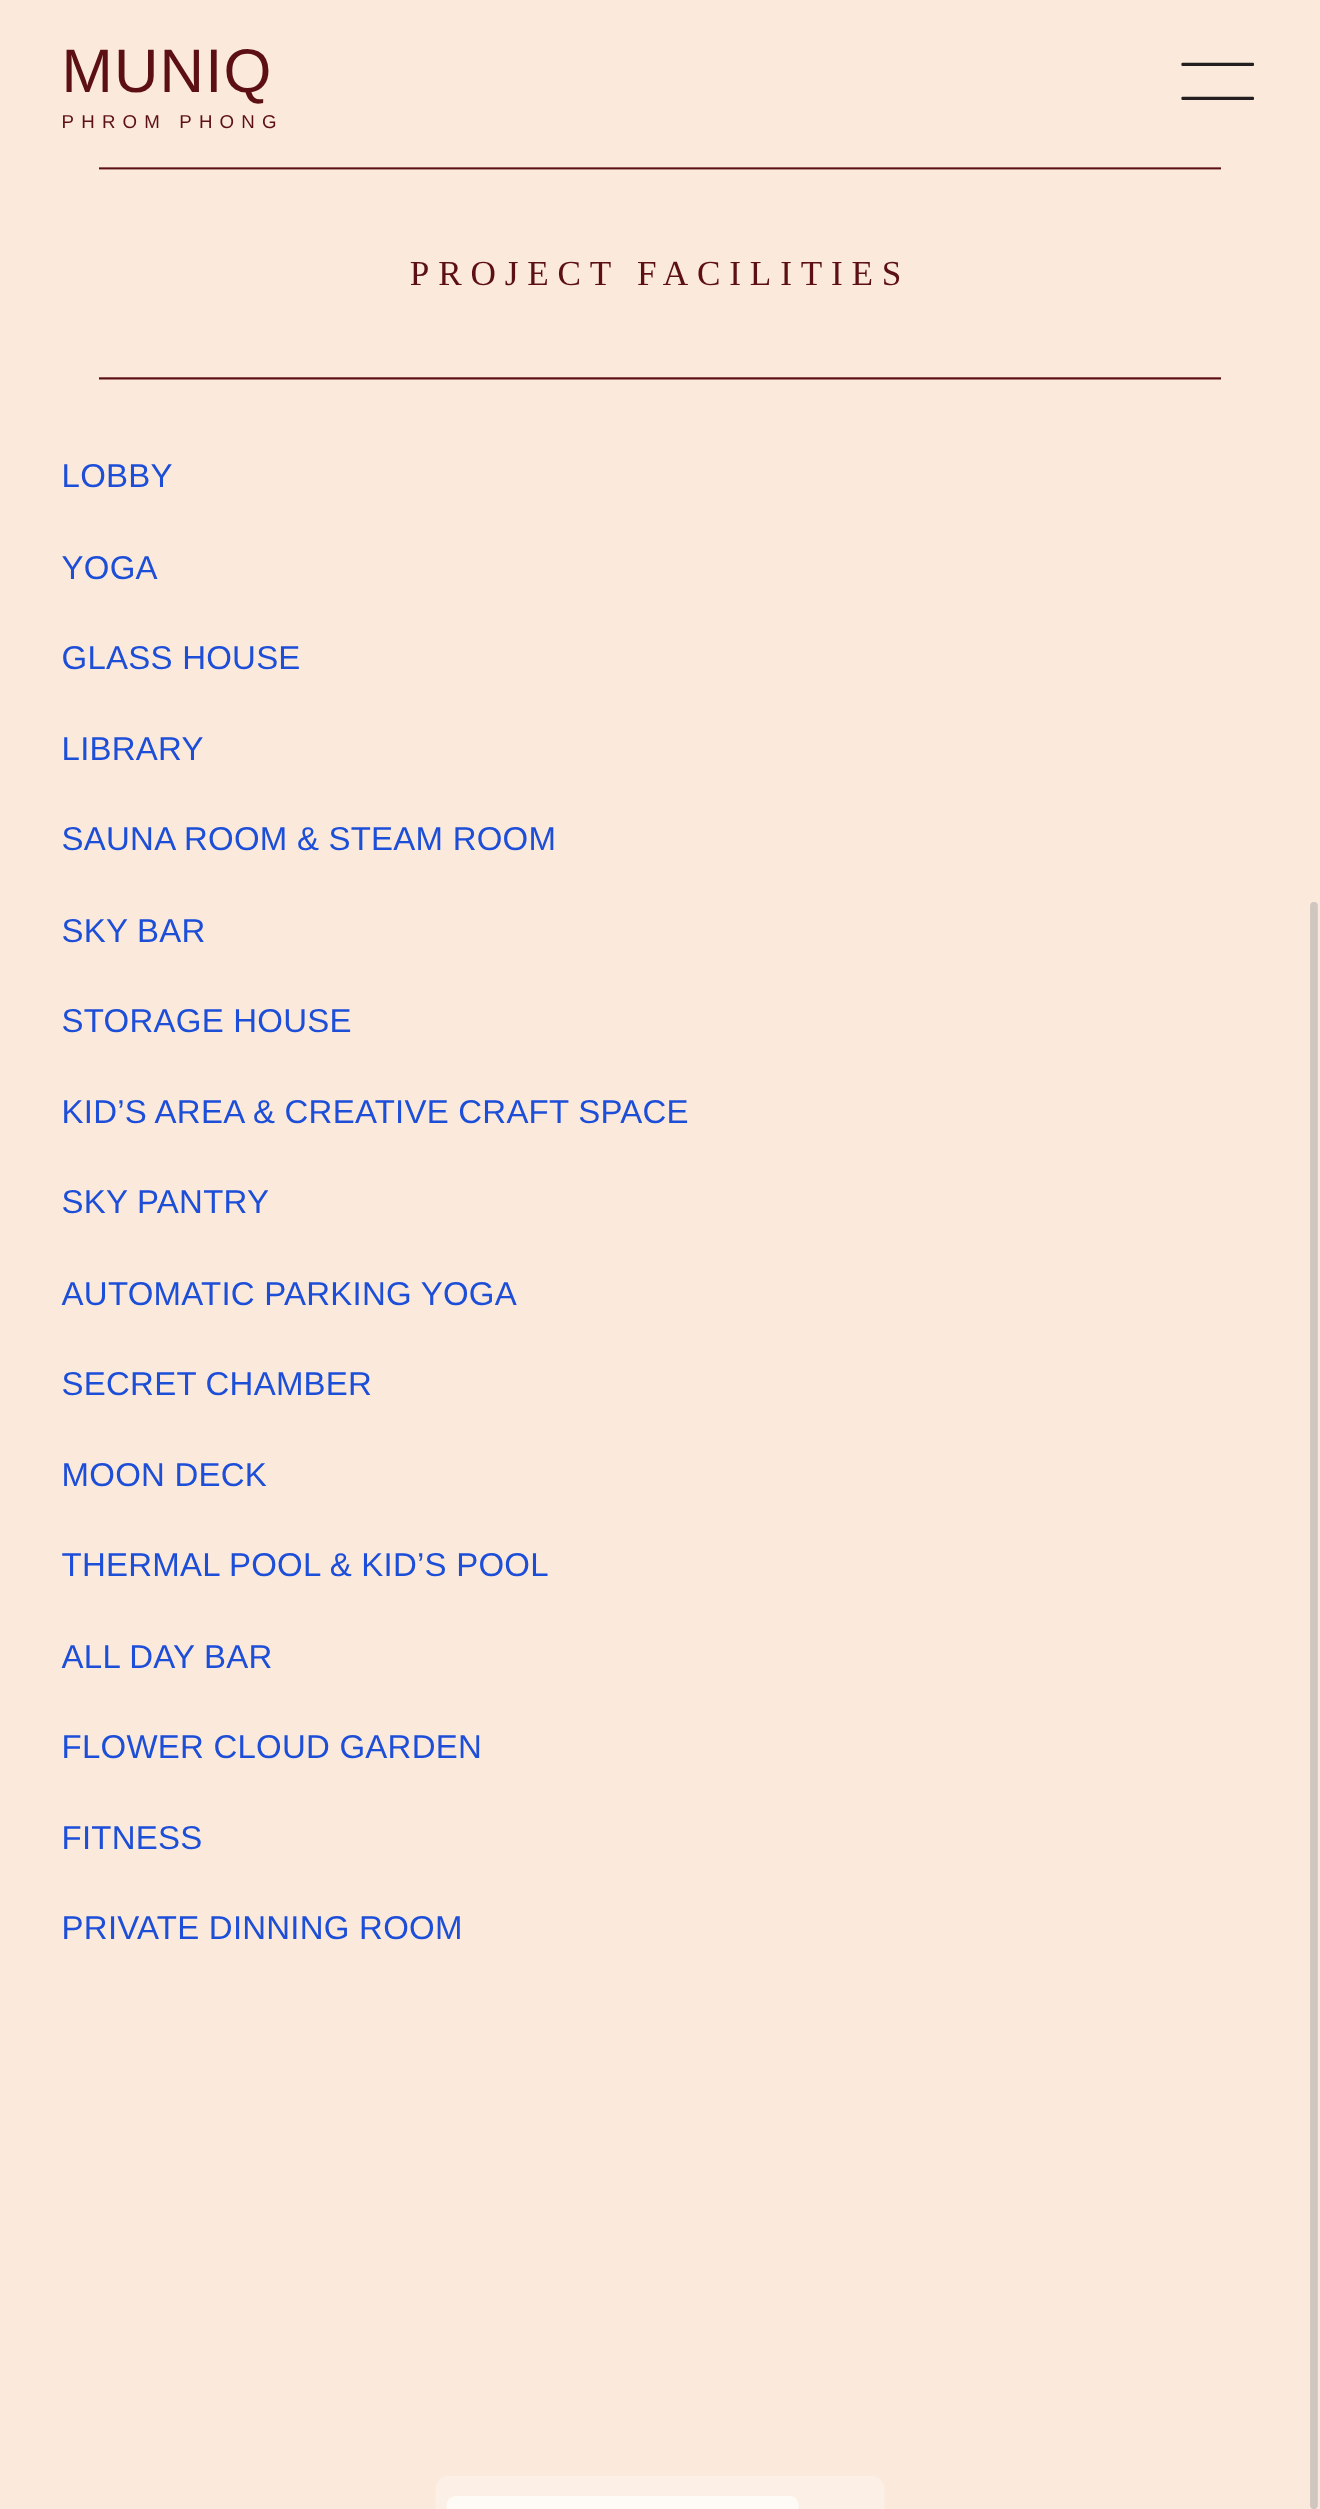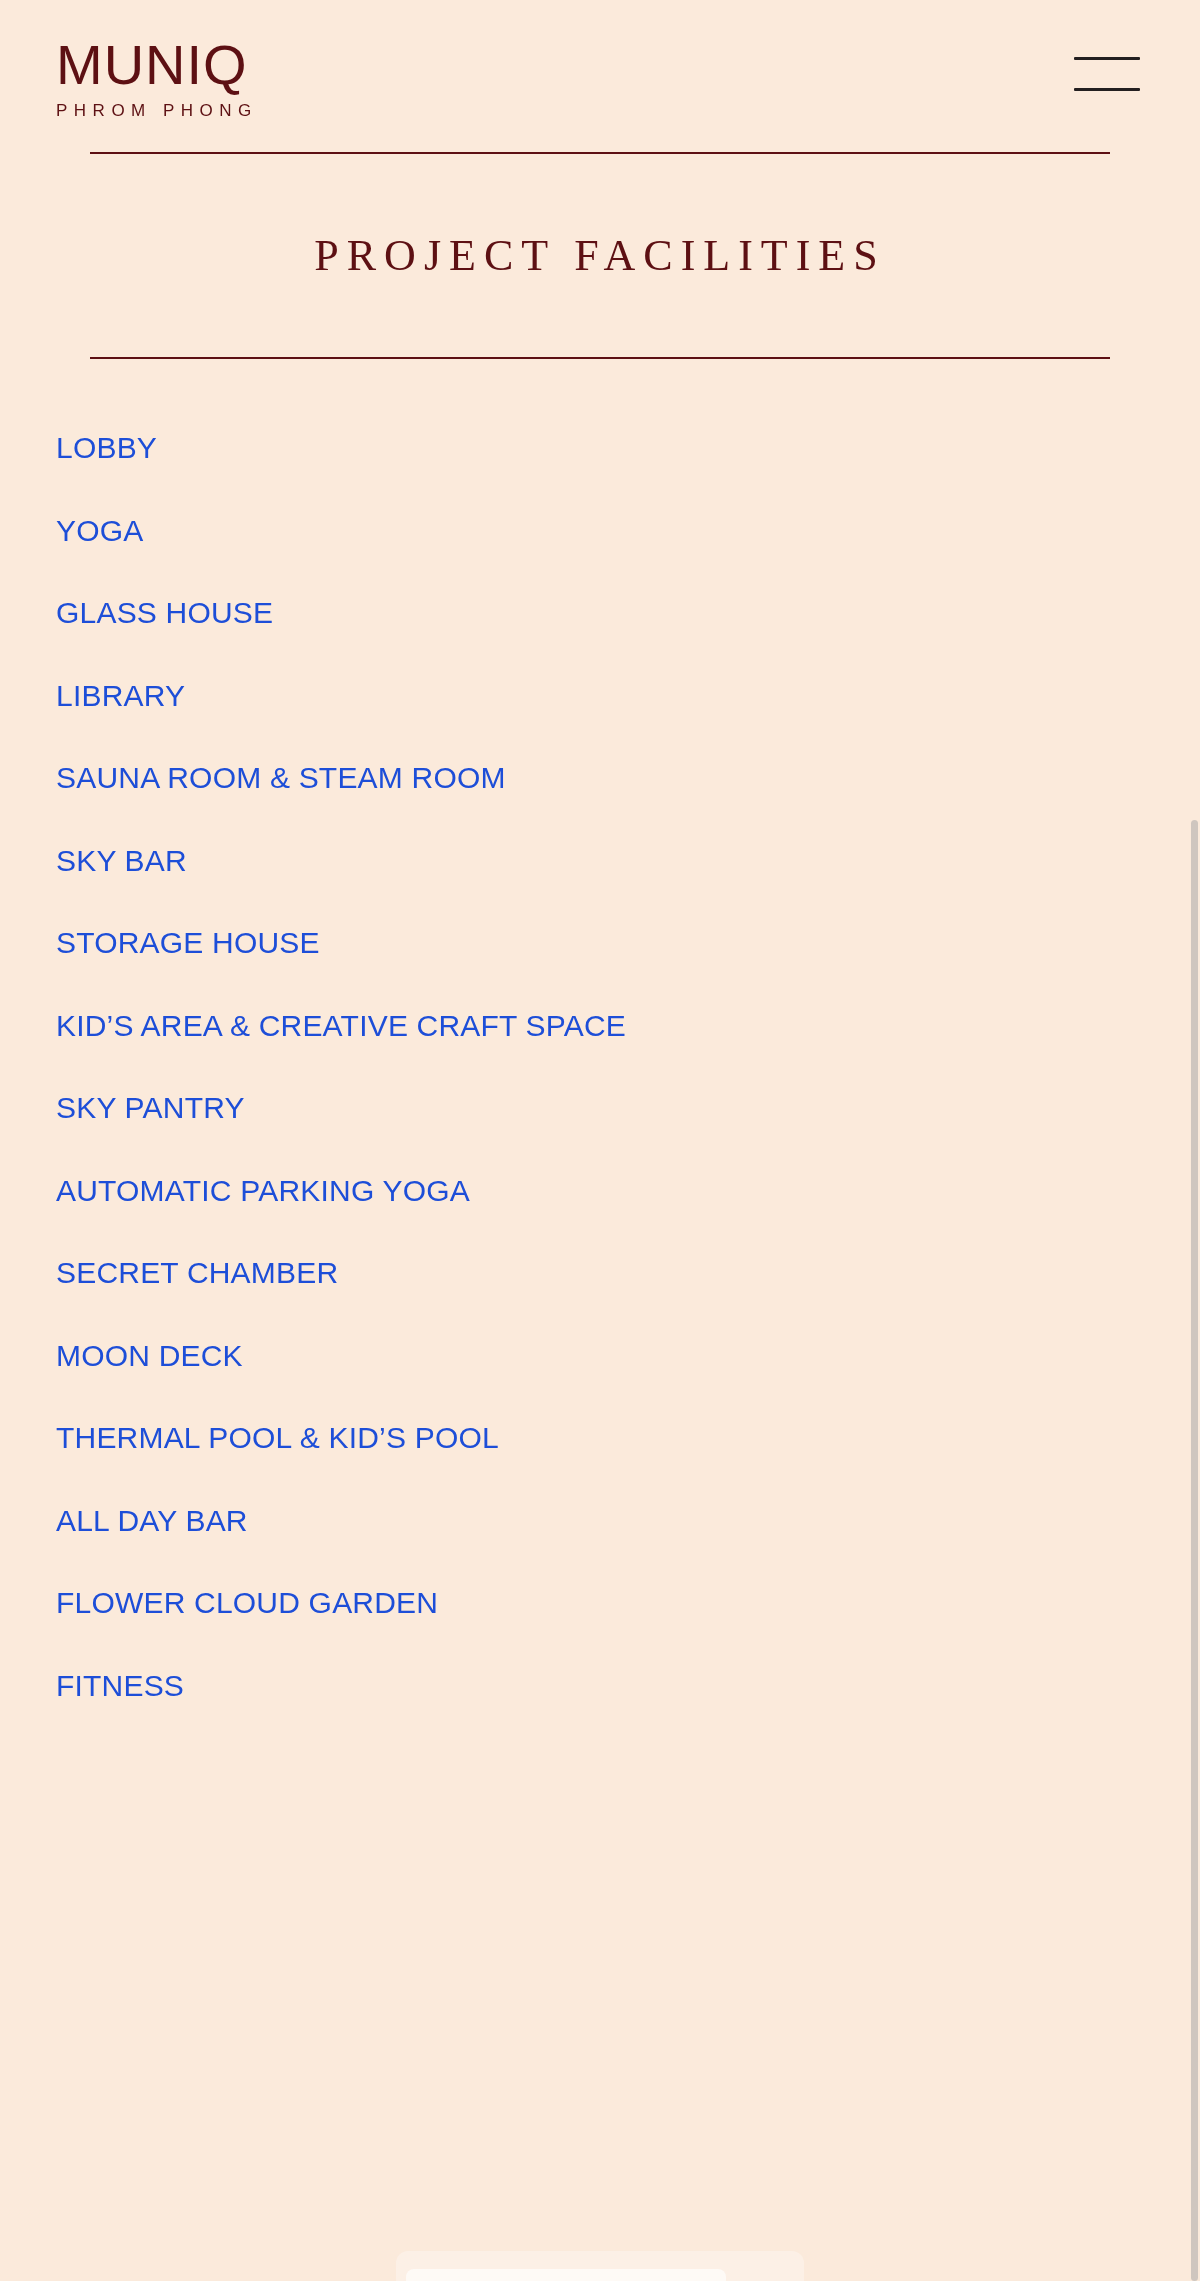--- a/index.html
+++ b/index.html
@@ -82,21 +82,21 @@
     height: 2px;
     background: #5d1013;
     width: 1020px;
     margin: 0 auto;
   }
   .rule.top { margin-top: 0; }
 
   .section-title {
     text-align: center;
     font-family: "Liberation Serif", serif;
-    font-size: 44px;
+    font-size: 32px;
     letter-spacing: 8px;
     color: #5d1013;
     padding: 76px 0 76px 0;
     font-weight: 400;
   }
 
   .facility-list {
     list-style: none;
     margin: 0;
     padding: 72px 0 0 0;
@@ -192,20 +192,21 @@
       <li class="facility-item">STORAGE HOUSE</li>
       <li class="facility-item">KID’S AREA &amp; CREATIVE CRAFT SPACE</li>
       <li class="facility-item">SKY PANTRY</li>
       <li class="facility-item">AUTOMATIC PARKING YOGA</li>
       <li class="facility-item">SECRET CHAMBER</li>
       <li class="facility-item">MOON DECK</li>
       <li class="facility-item">THERMAL POOL &amp; KID’S POOL</li>
       <li class="facility-item">ALL DAY BAR</li>
       <li class="facility-item">FLOWER CLOUD GARDEN</li>
       <li class="facility-item">FITNESS</li>
+      <li class="facility-item">PRIVATE DINNING ROOM</li>
     </ul>
   </div>
 
   <div class="scrollbar-track">
     <div class="scrollbar-thumb"></div>
   </div>
 
   <div class="bottom-bar">
     <div class="bottom-pill"></div>
     <div class="bottom-pill-inner"></div>

